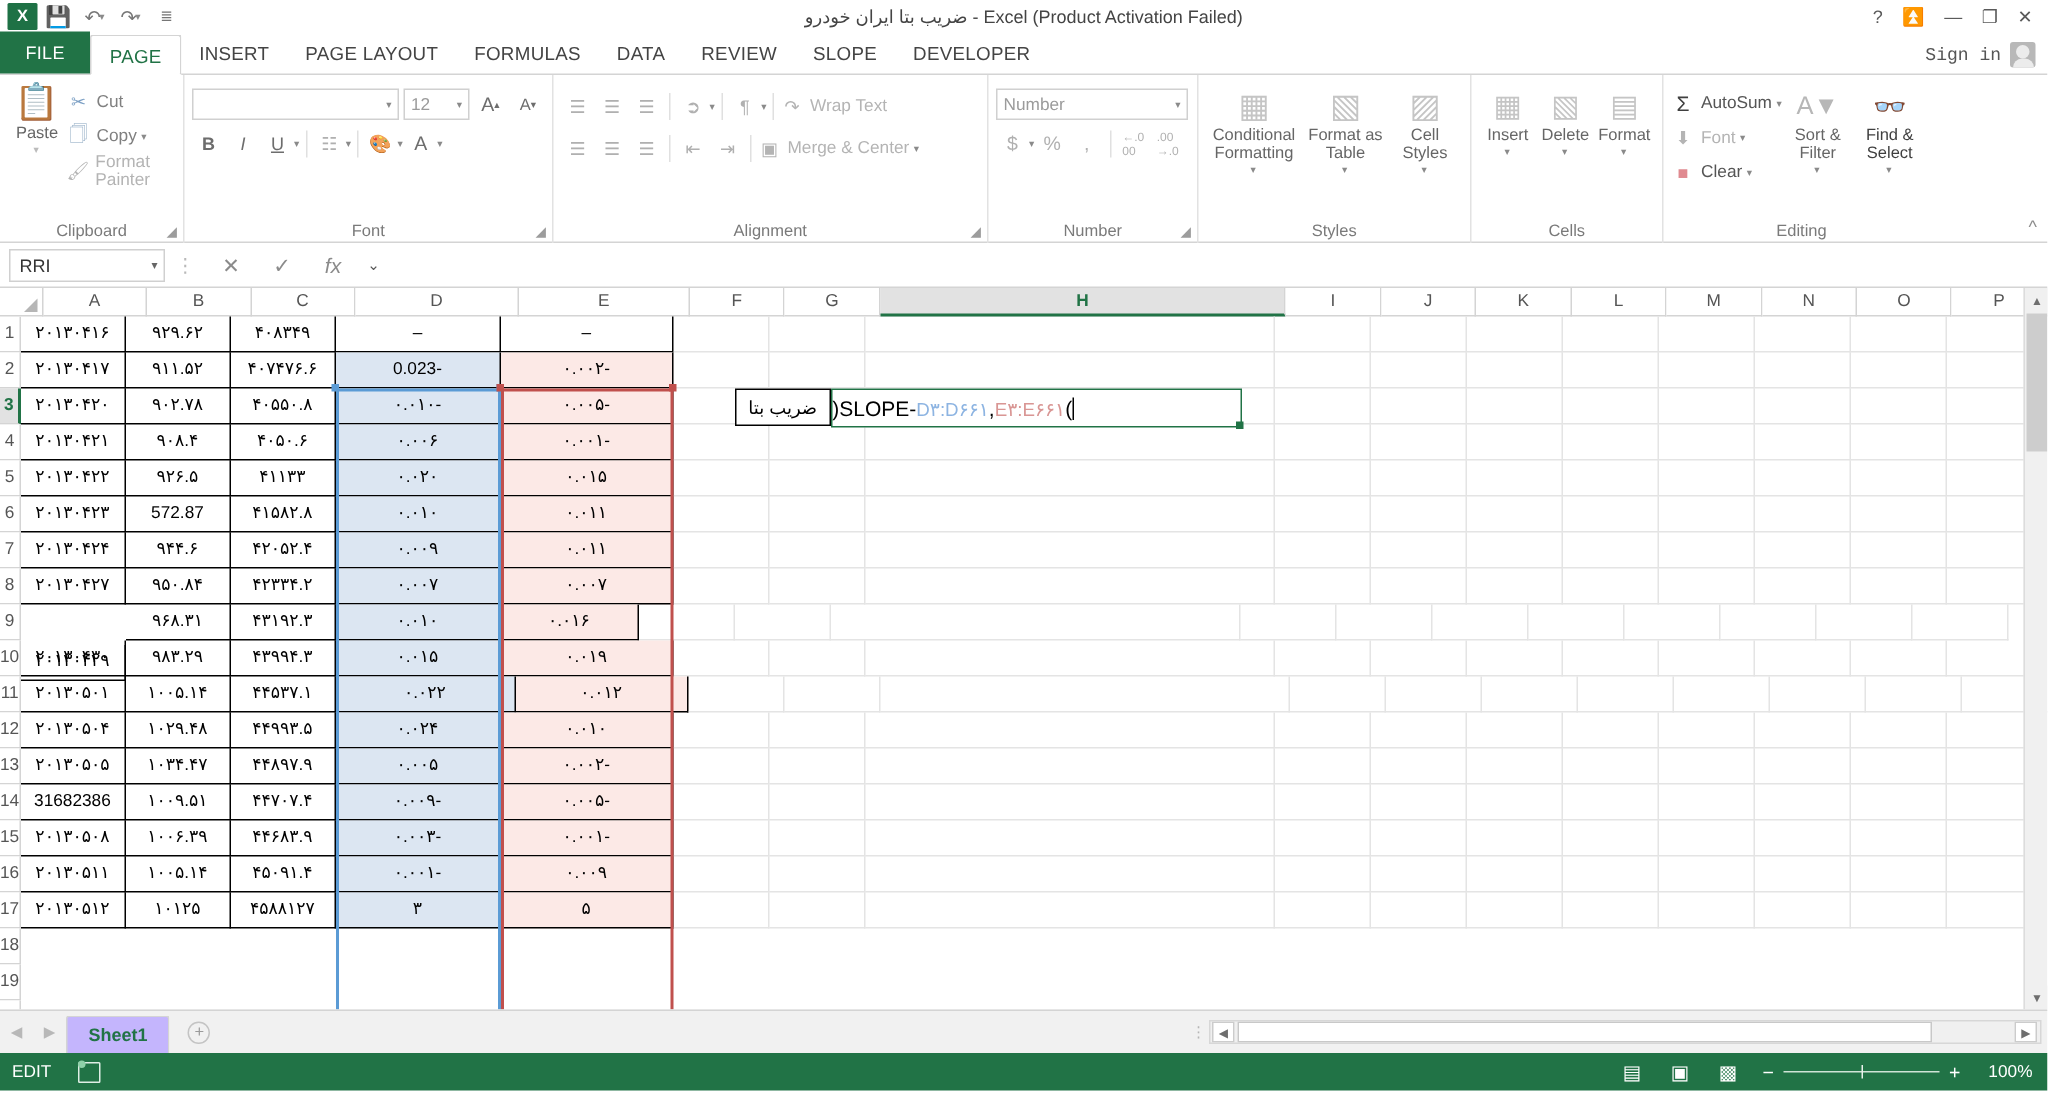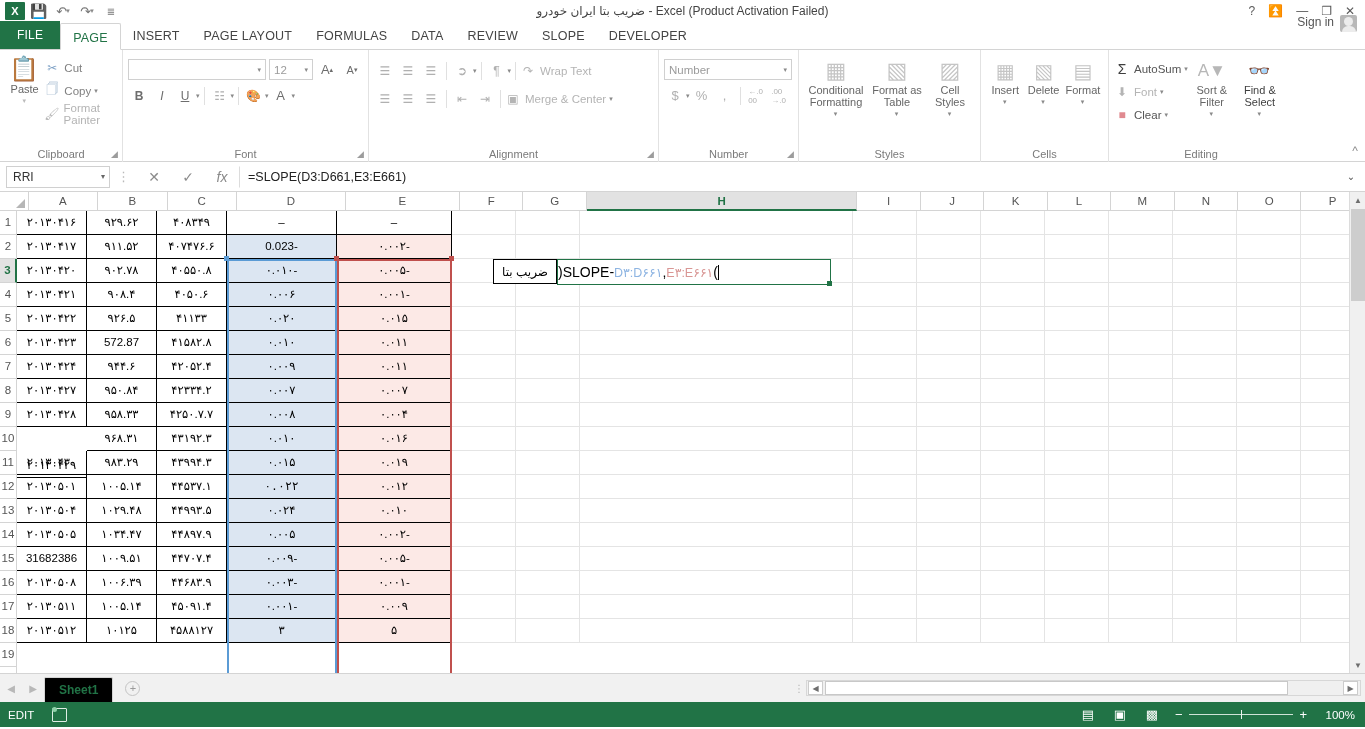--- a/index.html
+++ b/index.html
@@ -44,22 +44,22 @@
   .tab {
     padding: 0 12px; height: 27px; line-height: 28px; font-size: 12.5px;
     color: #444; letter-spacing: .2px;
   }
   .tab.file { background: #217346; color: #fff; font-size: 12px; padding: 0 17px; height: 28px; line-height: 28px; }
   .tab.active {
     background: #fff; color: #217346; border: 1px solid #d4d4d4;
     border-bottom: 1px solid #fff; margin-bottom: -1px; border-radius: 2px 2px 0 0;
   }
   #signin {
-    position: absolute; right: 8px; bottom: 17px; display: flex; gap: 6px;
-    font-size: 12px; color: #555;
+    position: absolute; right: 8px; bottom: 4px; display: flex; align-items: center; gap: 6px;
+    font-size: 12px; color: #555; font-family: Liberation Mono, monospace;
   }
   .avatar {
     width: 17px; height: 17px; background: #b8b8b8; border-radius: 2px; position: relative;
   }
   .avatar::after {
     content: ""; position: absolute; left: 4px; top: 2px; width: 9px; height: 9px;
     border-radius: 50%; background: #ececec;
   }
   .avatar::before {
     content: ""; position: absolute; left: 1.5px; bottom: 0; width: 14px; height: 6px;
@@ -182,21 +182,21 @@
     font-size: 8px; color: #6e6e6e; background: #f0f0f0;
   }
   #vthumb { position: absolute; top: 17px; left: 1px; width: 14px; height: 92px; background: #cdcdcd; }
   
   #sheetbar {
     height: 29px; background: #f1f1f1; display: flex; align-items: center;
     border-top: 1px solid #d4d4d4; position: relative;
   }
   .nav-arrow { width: 22px; text-align: center; font-size: 10px; color: #b8b8b8; }
   .sheet-tab {
-    background: #000000; border: 1px solid #d4d4d4; border-bottom: none; height: 26px;
+    background: #c4b5fd; border: 1px solid #d4d4d4; border-bottom: none; height: 26px;
     line-height: 25px; padding: 0 14px; font-size: 12px; font-weight: bold; color: #217346;
     margin-top: 3px; border-radius: 2px 2px 0 0;
   }
   .addsheet {
     width: 15px; height: 15px; border: 1px solid #c4c4c4; border-radius: 50%;
     margin-left: 12px; font-size: 11px; color: #9a9a9a; display: flex;
     align-items: center; justify-content: center;
   }
   #hscrollwrap {
     position: absolute; right: 0; left: 790px; top: 3px; height: 22px; display: flex; align-items: center;
@@ -479,21 +479,20 @@
 
 <div id="formulabar">
   <div id="namebox">
     <span>RRI</span>
     <span class="caret2">▾</span>
   </div>
   <span class="fb-sep">⋮</span>
   <div class="fb-btn">✕</div>
   <div class="fb-btn ok">✓</div>
   <div class="fb-btn" style="font-style:italic;">fx</div>
-  <div id="formula-input">=SLOPE(D3:D661,E3:E661)</div>
   <div id="fb-expand">⌄</div>
 </div>
 
 <div id="gridwrap">
 
   <div id="colhdr">
     <div class="corner"></div>
     <div class="ch" style="width:70px;">A</div>
     <div class="ch" style="width:70px;">B</div>
     <div class="ch" style="width:70px;">C</div>
@@ -678,43 +677,25 @@
             <div class="cell empty" style="width: 64px;"></div>
             <div class="cell empty" style="width: 64px;"></div>
             <div class="cell empty" style="width: 64px;"></div>
             <div class="cell empty" style="width: 64px;"></div>
             <div class="cell empty" style="width: 64px;"></div>
             <div class="cell empty" style="width: 64px;"></div>
             <div class="cell empty" style="width: 64px;"></div>
             <div class="cell empty" style="width: 64px;"></div>
           </div>
           <div class="row">
-            <div class="cell bordered" style="width: 70px;">۲۰۱۳۰۴۲۸</div>
-            <div class="cell bordered" style="width: 70px;">۹۵۸.۳۳</div>
-            <div class="cell bordered" style="width: 70px;">۴۲۵۰.۷.۷</div>
-            <div class="cell bordered blue-fill" style="width: 110px;">۰.۰۰۸</div>
-            <div class="cell bordered red-fill" style="width: 115px;">۰.۰۰۴</div>
-            <div class="cell empty" style="width: 64px;"></div>
-            <div class="cell empty" style="width: 64px;"></div>
-            <div class="cell empty" style="width: 273px;"></div>
-            <div class="cell empty" style="width: 64px;"></div>
-            <div class="cell empty" style="width: 64px;"></div>
-            <div class="cell empty" style="width: 64px;"></div>
-            <div class="cell empty" style="width: 64px;"></div>
-            <div class="cell empty" style="width: 64px;"></div>
-            <div class="cell empty" style="width: 64px;"></div>
-            <div class="cell empty" style="width: 64px;"></div>
-            <div class="cell empty" style="width: 64px;"></div>
-          </div>
-          <div class="row">
             <div class="cell bordered" style="width: 70px; margin-top: 27px;">۲۰۱۳۰۴۲۹</div>
             <div class="cell bordered" style="width: 70px;">۹۶۸.۳۱</div>
             <div class="cell bordered" style="width: 70px;">۴۳۱۹۲.۳</div>
             <div class="cell bordered blue-fill" style="width: 110px;">۰.۰۱۰</div>
-            <div class="cell bordered red-fill" style="width: 115px;">۰.۰۱۶</div>
+            <div class="cell bordered red-fill" style="width: 92px;">۰.۰۱۶</div>
             <div class="cell empty" style="width: 64px;"></div>
             <div class="cell empty" style="width: 64px;"></div>
             <div class="cell empty" style="width: 273px;"></div>
             <div class="cell empty" style="width: 64px;"></div>
             <div class="cell empty" style="width: 64px;"></div>
             <div class="cell empty" style="width: 64px;"></div>
             <div class="cell empty" style="width: 64px;"></div>
             <div class="cell empty" style="width: 64px;"></div>
             <div class="cell empty" style="width: 64px;"></div>
             <div class="cell empty" style="width: 64px;"></div>
@@ -735,21 +716,21 @@
             <div class="cell empty" style="width: 64px;"></div>
             <div class="cell empty" style="width: 64px;"></div>
             <div class="cell empty" style="width: 64px;"></div>
             <div class="cell empty" style="width: 64px;"></div>
             <div class="cell empty" style="width: 64px;"></div>
           </div>
           <div class="row">
             <div class="cell bordered" style="width: 70px;">۲۰۱۳۰۵۰۱</div>
             <div class="cell bordered" style="width: 70px;">۱۰۰۵.۱۴</div>
             <div class="cell bordered" style="width: 70px;">۴۴۵۳۷.۱</div>
-            <div class="cell bordered blue-fill" style="width: 110px; font-family: Liberation Mono, monospace;">۰.۰۲۲</div>
+            <div class="cell bordered blue-fill" style="width: 120px;">۰.۰۲۲</div>
             <div class="cell bordered red-fill" style="width: 115px;">۰.۰۱۲</div>
             <div class="cell empty" style="width: 64px;"></div>
             <div class="cell empty" style="width: 64px;"></div>
             <div class="cell empty" style="width: 273px;"></div>
             <div class="cell empty" style="width: 64px;"></div>
             <div class="cell empty" style="width: 64px;"></div>
             <div class="cell empty" style="width: 64px;"></div>
             <div class="cell empty" style="width: 64px;"></div>
             <div class="cell empty" style="width: 64px;"></div>
             <div class="cell empty" style="width: 64px;"></div>

